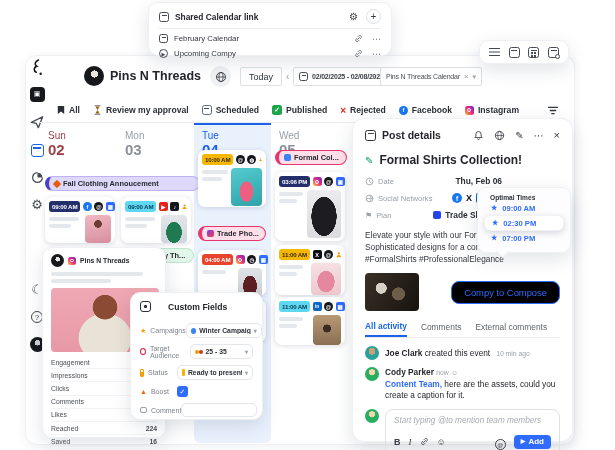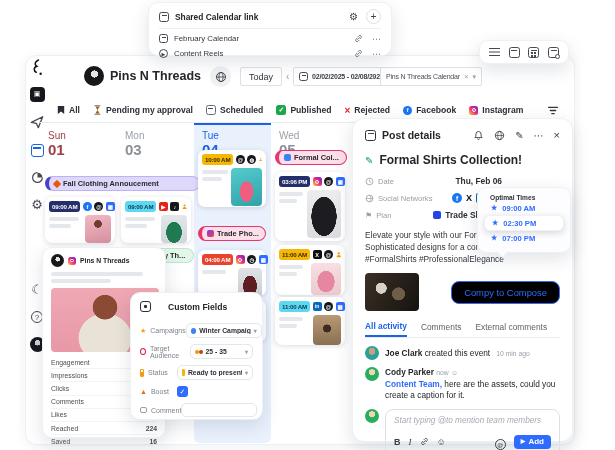--- a/index.html
+++ b/index.html
@@ -144,21 +144,21 @@
       <svg width="8" height="10" viewBox="0 0 10 12">
           <path d="M1 1h8v10L5 8 1 11z" fill="#2b2e35"></path>
         </svg>
       <span>All</span>
       </span>
     <span class="fitem">
       <svg width="9" height="10" viewBox="0 0 12 14">
           <path d="M3 2h6L6 7zM3 12h6L6 7z" fill="#a16207"></path>
           <path d="M2 1h8M2 13h8" stroke="#6b7280" stroke-width="1.4"></path>
         </svg>
-      <span>Pending my approval</span>
+      <span>Review my approval</span>
       </span>
     <span class="fitem">
       <span class="mcal" style="width:10px;height:10px;border-color:#5b6b82"></span>
       <span>Scheduled</span>
       </span>
     <span class="fitem">
       <span style="width:10px;height:10px;background:#1da54c;border-radius:2.5px;color:#fff;font-size:7px;display:inline-flex;align-items:center;justify-content:center">✓</span>
       <span>Published</span>
       </span>
     <span class="fitem">
@@ -179,21 +179,21 @@
       <svg width="12" height="9" viewBox="0 0 12 10">
           <path d="M1 1.5h10M3 5h6M4.7 8.5h2.6" stroke="#33363c" stroke-width="1.4" stroke-linecap="round"></path>
         </svg></span>
   </div>
   <div class="abs" style="left:40px;top:122px;width:520px;height:1px;background:#e9ebee"></div>
 
   <div class="abs" style="left:194px;top:123px;width:77px;height:320px;background:#e9f1fd;border-top:2.5px solid #1a63e8;border-radius:0 0 6px 6px"></div>
 
   <div class="abs" style="left:48px;top:130px;color:#9c4246">
     <div class="dayname">Sun</div>
-      <div class="daynum">01</div>
+      <div class="daynum">02</div>
     </div>
   <div class="abs" style="left:125px;top:130px;color:#9aa0a8">
     <div class="dayname">Mon</div>
       <div class="daynum" style="color:#8c9199">03</div>
     </div>
   <div class="abs" style="left:202px;top:130px;color:#1a63e8">
     <div class="dayname">Tue</div>
       <div class="daynum">04</div>
     </div>
   <div class="abs" style="left:279px;top:130px;color:#9aa0a8">
@@ -602,21 +602,21 @@
       <span style="font-size:7.8px;color:#33363c">February Calendar</span>
       <span style="margin-left:auto;display:flex;align-items:center;gap:9px">
         <svg width="9" height="9" viewBox="0 0 16 16">
             <path d="M6.2 9.8l3.6-3.6M7 4.8l1.6-1.6a2.6 2.6 0 0 1 3.7 3.7L10.7 8.5M9 11.2l-1.6 1.6a2.6 2.6 0 0 1-3.7-3.7L5.3 7.5" stroke="#5a5f66" stroke-width="1.4" fill="none" stroke-linecap="round"></path>
           </svg>
         <span style="color:#5a5f66;font-size:9px">⋯</span>
       </span>
     </div>
     <div class="flex" style="gap:6px;height:13px;margin-top:2px">
       <span style="width:9px;height:9px;border:1.2px solid #454a52;border-radius:50%;display:inline-flex;align-items:center;justify-content:center;font-size:5px;color:#454a52">▶</span>
-      <span style="font-size:7.8px;color:#33363c">Content Reels</span>
+      <span style="font-size:7.8px;color:#33363c">Upcoming Compy</span>
       <span style="margin-left:auto;display:flex;align-items:center;gap:9px">
         <svg width="9" height="9" viewBox="0 0 16 16">
             <path d="M6.2 9.8l3.6-3.6M7 4.8l1.6-1.6a2.6 2.6 0 0 1 3.7 3.7L10.7 8.5M9 11.2l-1.6 1.6a2.6 2.6 0 0 1-3.7-3.7L5.3 7.5" stroke="#5a5f66" stroke-width="1.4" fill="none" stroke-linecap="round"></path>
           </svg>
         <span style="color:#5a5f66;font-size:9px">⋯</span>
       </span>
     </div>
   </div>
 
   <div class="abs shadowcard flex" style="left:479px;top:40px;width:90px;height:24px;justify-content:space-evenly;border-radius:9px">

